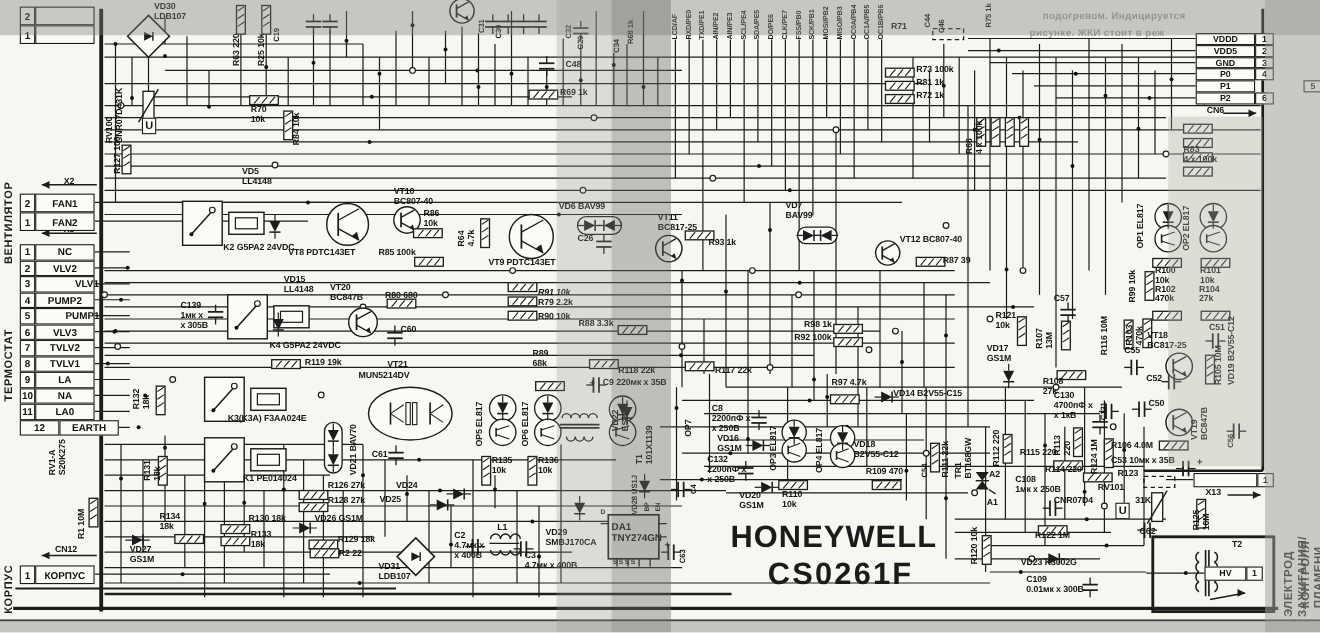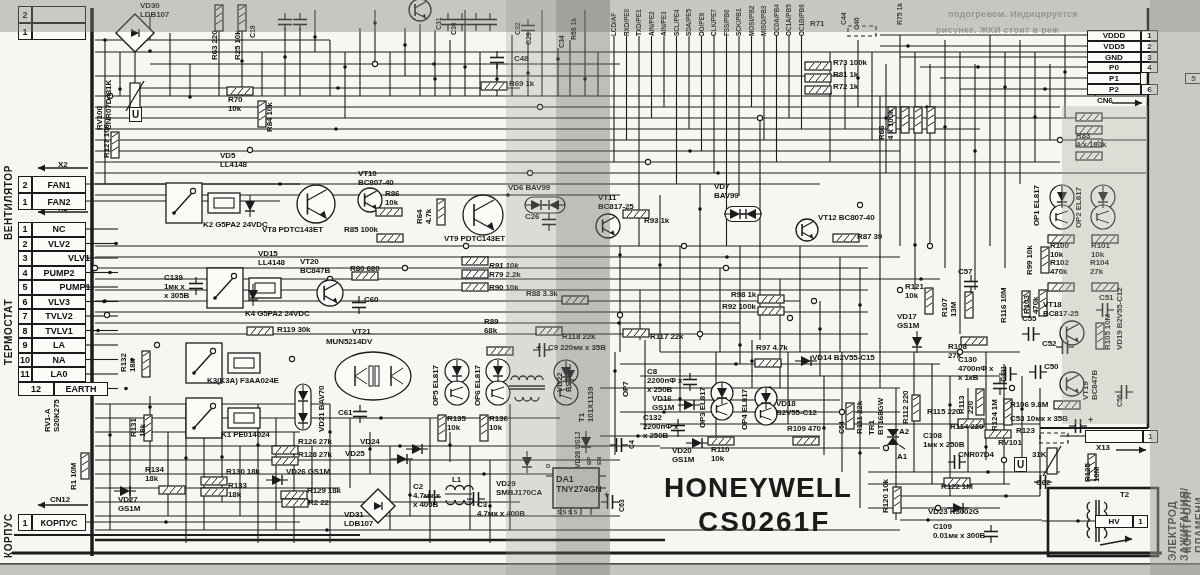--- a/index.html
+++ b/index.html
@@ -1139,21 +1139,21 @@
 10k</div>
     <div class="lbl" style="left: 344px; top: 226px;">R85 100k</div>
     <div class="lbl" style="left: 444px; top: 235px;">VT9 PDTC143ET</div>
     <div class="lbl" style="left: 258px; top: 250px;">VD15
 LL4148</div>
     <div class="lbl" style="left: 300px; top: 258px;">VT20
 BC847B</div>
     <div class="lbl" style="left: 245px; top: 310px;">K4 G5PA2 24VDC</div>
     <div class="lbl" style="left: 350px; top: 265px;">R80 680</div>
     <div class="lbl" style="left: 364px; top: 296px;">C60</div>
-    <div class="lbl" style="left: 277px; top: 326px;">R119 30k</div>
+    <div class="lbl" style="left: 277px; top: 326px;">R119 19k</div>
     <div class="lbl" style="left: 352px; top: 328px;">VT21</div>
     <div class="lbl" style="left: 326px; top: 338px;">MUN5214DV</div>
     <div class="lbl" style="left: 207px; top: 377px;">K3(K3A) F3AA024E</div>
     <div class="lbl" style="left: 338px; top: 409px;">C61</div>
     <div class="lbl" style="left: 221px; top: 431px;">K1 PE014024</div>
     <div class="lbl" style="left: 298px; top: 438px;">R126 27k</div>
     <div class="lbl" style="left: 298px; top: 451px;">R128 27k</div>
     <div class="lbl" style="left: 145px; top: 466px;">R134
 18k</div>
     <div class="lbl" style="left: 226px; top: 468px;">R130 18k</div>
@@ -1235,21 +1235,21 @@
 4700пФ х
 х 1кВ</div>
     <div class="lbl" style="left: 927px; top: 408px;">R115 220</div>
     <div class="lbl" style="left: 950px; top: 423px;">R114 220</div>
     <div class="lbl" style="left: 923px; top: 432px;">C108
 1мк x 250В</div>
     <div class="lbl" style="left: 982px; top: 439px; padding-left: 16px;">RV101</div>
     <div class="lbl" style="left: 958px; top: 451px;">CNR07D4</div>
     <div class="lbl" style="left: 1032px; top: 451px;">31K</div>
     <div class="lbl" style="left: 1016px; top: 427px;">R123</div>
-    <div class="lbl" style="left: 1010px; top: 401px;">R106 9.8M</div>
+    <div class="lbl" style="left: 1010px; top: 401px;">R106 4.0M</div>
     <div class="lbl" style="left: 1010px; top: 415px;">C53 10мк x 35В</div>
     <div class="lbl" style="left: 1088px; top: 415px; font-size: 9px;">+</div>
     <div class="lbl" style="left: 941px; top: 483px;">R122 1M</div>
     <div class="lbl" style="left: 928px; top: 508px;">VD23 K3002G</div>
     <div class="lbl" style="left: 933px; top: 523px;">C109
 0.01мк х 300В</div>
     <div class="lbl" style="left: 1036px; top: 479px;">C62</div>
     <div class="lbl" style="left: 899px; top: 428px;">A2</div>
     <div class="lbl" style="left: 897px; top: 453px;">A1</div>
     <div class="lbl" style="left: 1050px; top: 242px;">R100

